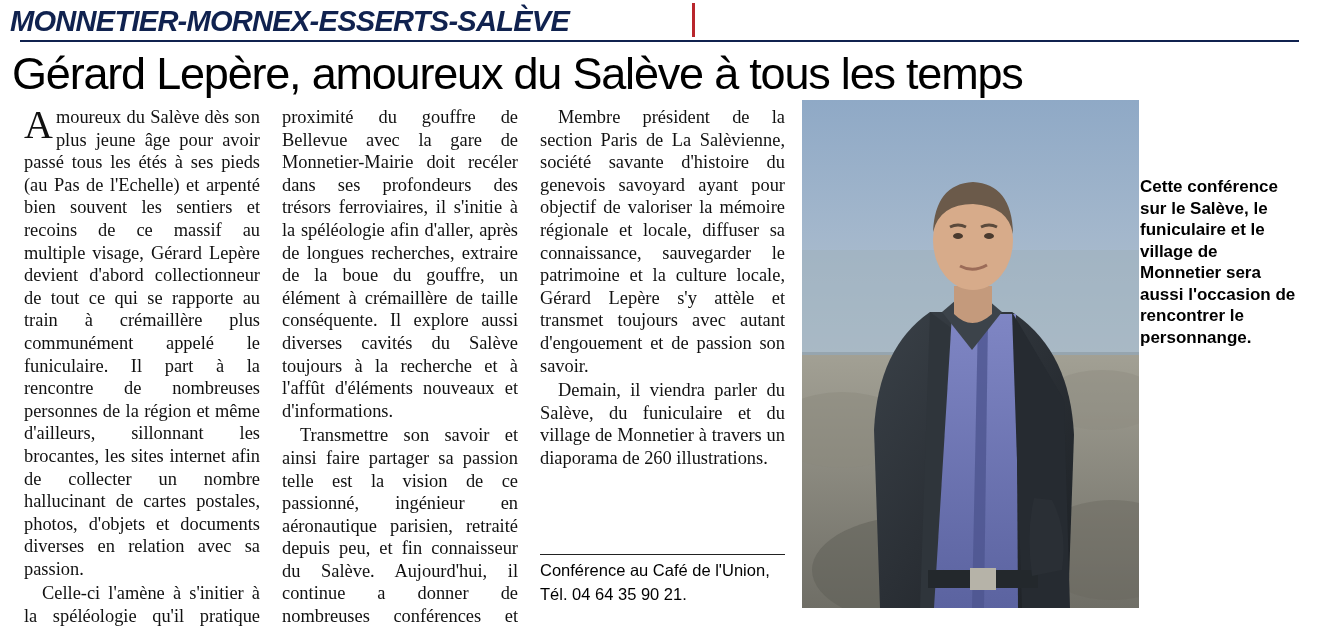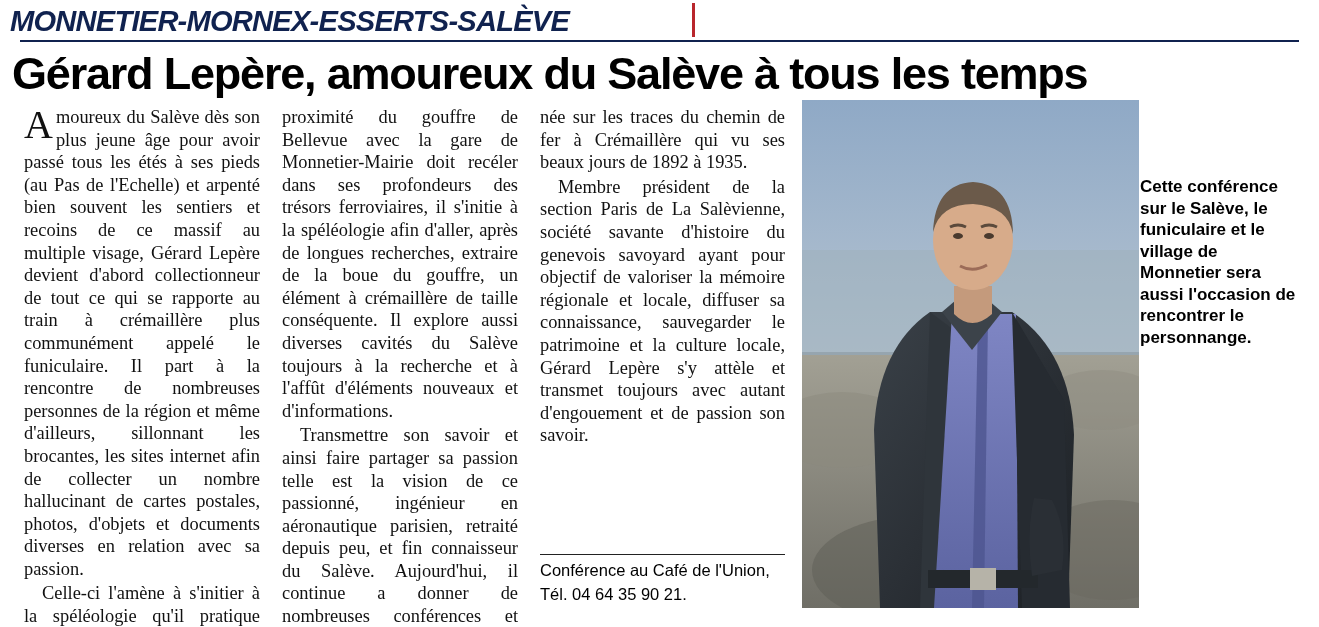--- a/index.html
+++ b/index.html
@@ -55,21 +55,21 @@
     left: 10px;
     right: 10px;
     top: 40px;
     height: 2px;
     background: #10224f;
   }
 
   
   .headline {
     font-family: "Liberation Sans", sans-serif;
-    font-weight: bold;
+    font-weight: normal;
     font-size: 45px;
     line-height: 52px;
     letter-spacing: -1.2px;
     color: #000000;
     margin: 6px 0 2px 2px;
     white-space: nowrap;
   }
 
   
   .body-area {
@@ -174,22 +174,22 @@
       <p class="first"><span class="dropcap">A</span><span>moureux du Salève dès son plus jeune âge pour avoir passé tous les étés à ses pieds (au Pas de l'Echelle) et arpenté bien souvent les sentiers et recoins de ce massif au multiple visage, Gérard Lepère devient d'abord collectionneur de tout ce qui se rapporte au train à crémaillère plus communément appelé le funiculaire. Il part à la rencontre de nombreuses personnes de la région et même d'ailleurs, sillonnant les brocantes, les sites internet afin de collecter un nombre hallucinant de cartes postales, photos, d'objets et documents diverses en relation avec sa passion.</span></p>
       <p>Celle-ci l'amène à s'initier à la spéléologie qu'il pratique depuis régulièrement. A l'époque, persuadé que la</p>
     </div>
 
     <div class="col col2">
       <p class="first">proximité du gouffre de Bellevue avec la gare de Monnetier-Mairie doit recéler dans ses profondeurs des trésors ferroviaires, il s'initie à la spéléologie afin d'aller, après de longues recherches, extraire de la boue du gouffre, un élément à crémaillère de taille conséquente. Il explore aussi diverses cavités du Salève toujours à la recherche et à l'affût d'éléments nouveaux et d'informations.</p>
       <p>Transmettre son savoir et ainsi faire partager sa passion telle est la vision de ce passionné, ingénieur en aéronautique parisien, retraité depuis peu, et fin connaisseur du Salève. Aujourd'hui, il continue a donner de nombreuses conférences et organise chaque été une randon-</p>
     </div>
 
     <div class="col col3">
-      <p class="first">née sur les traces du chemin de fer à Crémaillère qui vu ses beaux jours de 1892 à 1935.</p>
       <p>Membre président de la section Paris de La Salèvienne, société savante d'histoire du genevois savoyard ayant pour objectif de valoriser la mémoire régionale et locale, diffuser sa connaissance, sauvegarder le patrimoine et la culture locale, Gérard Lepère s'y attèle et transmet toujours avec autant d'engouement et de passion son savoir.</p>
+      <p>Demain, il viendra parler du Salève, du funiculaire et du village de Monnetier à travers un diaporama de 260 illustrations.</p>
     </div>
 
     <div class="infobox">
       <div class="rule"></div>
       <div>Conférence au Café de l'Union,</div>
       <div>Tél. 04 64 35 90 21.</div>
     </div>
 
     <div class="photo">
       <svg width="337" height="508" viewBox="0 0 337 508" xmlns="http://www.w3.org/2000/svg">

